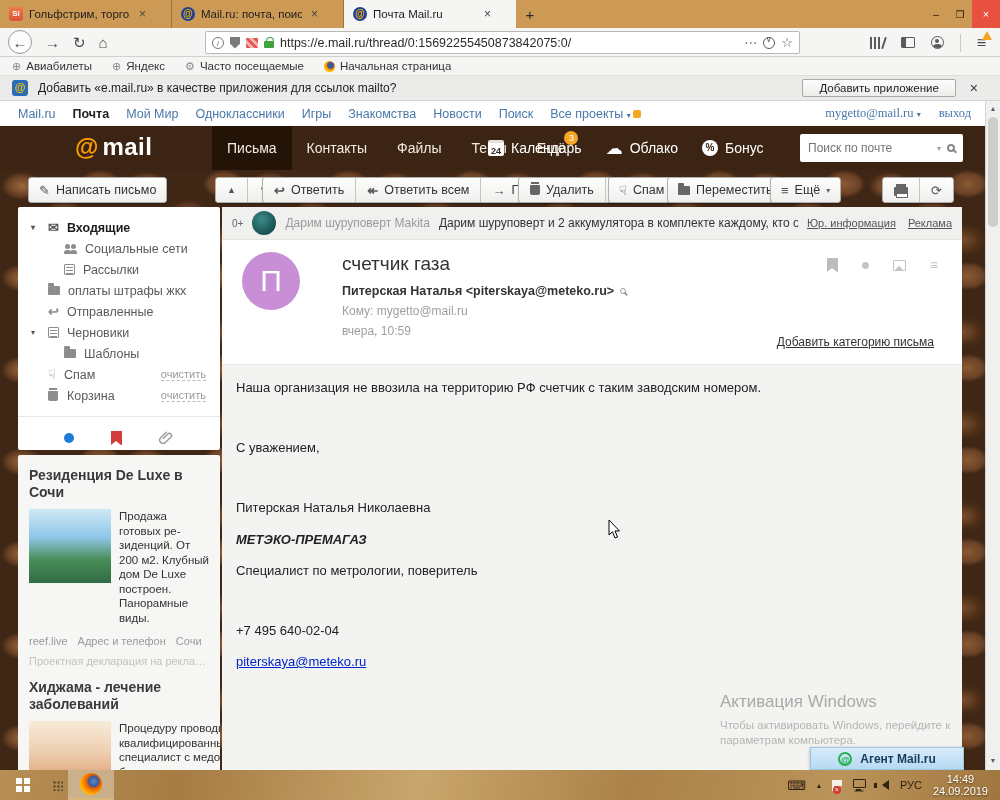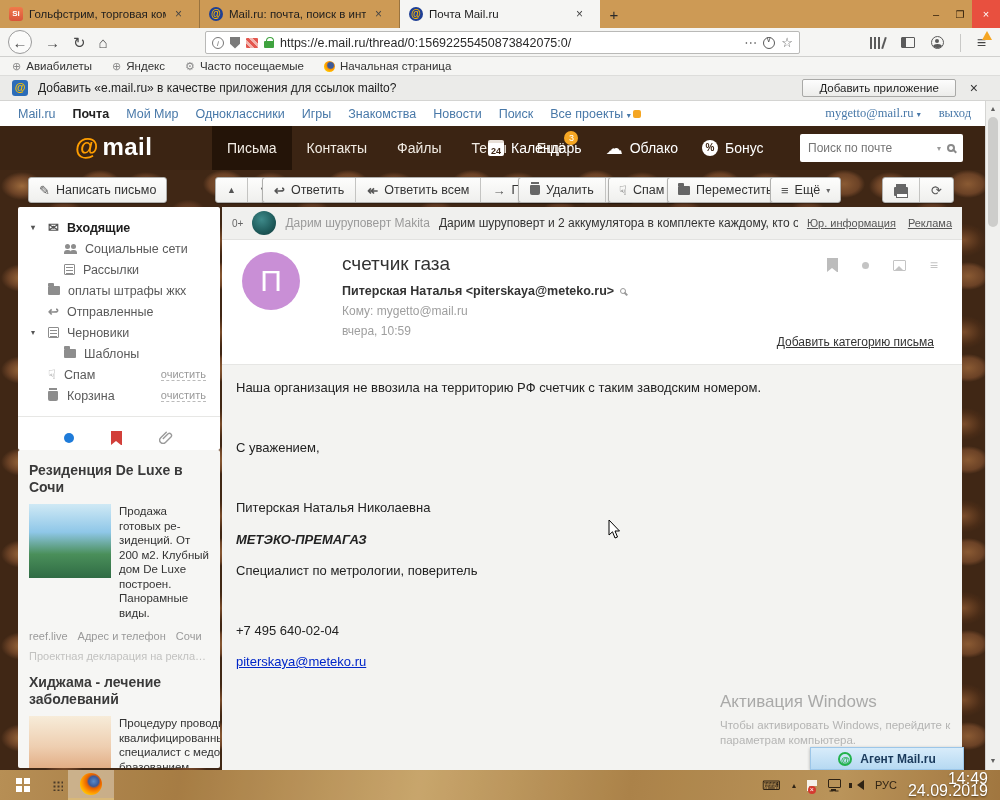--- a/index.html
+++ b/index.html
@@ -14,21 +14,21 @@
       radial-gradient(ellipse 26px 20px at 64px 44px, #7a4c2a 0%, #5a3620 50%, rgba(64,39,21,0) 72%),
       radial-gradient(ellipse 30px 20px at 100px 14px, #8a5a33 0%, #6b4226 50%, rgba(64,39,21,0) 70%),
       radial-gradient(ellipse 24px 18px at 42px 76px, #9c6a3c 0%, #5a3620 52%, rgba(64,39,21,0) 74%),
       radial-gradient(ellipse 30px 22px at 96px 70px, #7a4c2a 0%, #4a2c17 55%, rgba(64,39,21,0) 75%);
     background-size: 124px 92px;
   }
   .wood-bg { background: linear-gradient(100deg,#c69c5e 0%,#b3874a 18%,#dab678 42%,#b98e50 63%,#caa263 84%,#ad8045 100%); }
 
   
   .titlebar { position: absolute; top: 0; left: 0; right: 0; height: 28px; background: #cd9a55; display: flex; align-items: stretch; }
-  .tab { width: 200px; display: flex; align-items: center; gap: 6px; padding: 0 14px 0 9px; font-size: 11.5px; color: #1d1d1d; border-right: 1px solid rgba(0,0,0,0.25); cursor: default; }
+  .tab { width: 172px; display: flex; align-items: center; gap: 6px; padding: 0 22px 0 9px; font-size: 11.5px; color: #1d1d1d; border-right: 1px solid rgba(0,0,0,0.25); cursor: default; }
   .tab .t-title { flex: 1; white-space: nowrap; overflow: hidden; }
   .tab.active { background: #f5f5f3; border-right: none; }
   .tab .t-close { color: #444; font-size: 12px; padding: 0 3px; }
   .fav-si { flex: 0 0 14px; width: 14px; height: 14px; background: linear-gradient(#f07a4a,#d9543a); border-radius: 3px; color: #fff; font-size: 8px; font-weight: bold; text-align: center; line-height: 14px; }
   .fav-mail { flex: 0 0 14px; width: 14px; height: 14px; background: #1e3f94; border-radius: 50%; color: #ffb700; font-size: 10px; font-weight: bold; text-align: center; line-height: 13px; }
   .newtab { width: 28px; display: flex; align-items: center; justify-content: center; font-size: 15px; color: #2a2a2a; }
   .wincontrols { margin-left: auto; display: flex; }
   .wc { width: 24px; display: flex; align-items: center; justify-content: center; font-size: 11px; color: #2a1a08; }
   .wc-restore { font-size: 10px; }
   .wc-close { width: 28px; background: #e8503f; color: #fff; }
@@ -137,21 +137,21 @@
   .i-folderg { display: inline-block; width: 12px; height: 9px; background: #8d8d8d; border-radius: 1px; position: relative; margin-right: 8px; }
   .i-folderg::before { content: ""; position: absolute; top: -3px; left: 0; width: 6px; height: 3px; background: #8d8d8d; border-radius: 1px 1px 0 0; }
   .i-trashg { display: inline-block; width: 10px; height: 10px; background: #8d8d8d; border-radius: 1px 1px 2px 2px; position: relative; margin-right: 9px; }
   .i-trashg::before { content: ""; position: absolute; top: -3px; left: 1px; width: 8px; height: 2px; background: #8d8d8d; }
   .filters { border-top: 1px solid #e7e7e5; margin-top: 10px; height: 42px; display: flex; align-items: center; justify-content: space-around; padding: 0 28px; }
   .dot-blue { width: 10px; height: 10px; border-radius: 50%; background: #1e7bd9; }
   .i-ribbon { width: 11px; height: 14px; background: #d23f3a; position: relative; }
   .i-ribbon::after { content: ""; position: absolute; bottom: 0; left: 0; border-left: 5.5px solid transparent; border-right: 5.5px solid transparent; border-bottom: 4px solid #fff; }
   .i-ribbon.gray { background: #bcbcbc; }
 
-  .ads-panel { background: #f6f6f4; border-radius: 2px; padding: 12px 11px 10px; height: 318px; overflow: hidden; }
+  .ads-panel { margin-top: 5px; background: #f6f6f4; border-radius: 2px; padding: 12px 11px 10px; height: 318px; overflow: hidden; }
   .ad-title { font-size: 14px; font-weight: bold; color: #3a3a3a; line-height: 17px; margin-bottom: 8px; }
   .ad-row { display: flex; gap: 8px; }
   .ad-img1 { flex: 0 0 82px; height: 74px; background: linear-gradient(180deg,#cfe9f5 0%,#8fc7e8 38%,#4a8f5a 68%,#2f6b44 100%); }
   .ad-img2 { flex: 0 0 82px; height: 56px; background: linear-gradient(180deg,#f7ecd9 0%,#eeceb0 55%,#e0a87e 100%); }
   .ad-text { font-size: 11.5px; color: #333; line-height: 14.5px; }
   .ad-links { margin-top: 9px; font-size: 11px; color: #9a9a9a; line-height: 15px; }
   .ad-links span { margin-right: 7px; }
   .ad-footer { margin-top: 6px; font-size: 11px; color: #c2c2c0; white-space: nowrap; overflow: hidden; }
   .ad-sep { height: 12px; }
 
@@ -220,21 +220,21 @@
   .tray-ico { color: #2f2314; font-size: 13px; line-height: 1; }
   .tray-up { font-size: 8px; color: #2f2314; }
   .i-trayflag { width: 10px; height: 11px; border-left: 2px solid #f5f1ea; position: relative; }
   .i-trayflag::before { content: ""; position: absolute; top: 0; left: 0; width: 8px; height: 6px; background: #f5f1ea; }
   .i-trayflag::after { content: "×"; position: absolute; bottom: -3px; left: -1px; width: 8px; height: 8px; background: #d43a2f; border-radius: 50%; color: #fff; font-size: 7px; line-height: 8px; text-align: center; }
   .i-net { width: 13px; height: 9px; border: 1.5px solid #2f2314; border-radius: 1px; position: relative; margin-bottom: 3px; }
   .i-net::after { content: ""; position: absolute; left: 2px; bottom: -4px; width: 5px; height: 2px; background: #2f2314; box-shadow: -2px 1px 0 -0.5px #2f2314, 3px 1px 0 -0.5px #2f2314; }
   .i-spk { width: 0; height: 0; border: 5px solid transparent; border-right: 7px solid #2f2314; position: relative; }
   .i-spk::before { content: ""; position: absolute; left: -8px; top: -2.5px; width: 3px; height: 5px; background: #2f2314; }
   .tray-lang { font-size: 11px; color: #2f2314; }
-  .tray-clock { text-align: right; font-size: 16px; color: #fff; line-height: 12px; text-shadow: 0 1px 2px rgba(60,40,10,0.8); padding-right: 4px; }
+  .tray-clock { text-align: center; font-size: 11px; color: #fff; line-height: 12px; text-shadow: 0 1px 2px rgba(60,40,10,0.8); padding-right: 4px; }
 
   
   .cursor { position: absolute; left: 608px; top: 520px; pointer-events: none; }
 </style>
 </head>
 <body>
 
 <div class="screen">
 
   <div class="titlebar">

